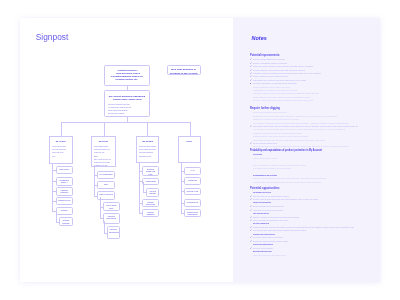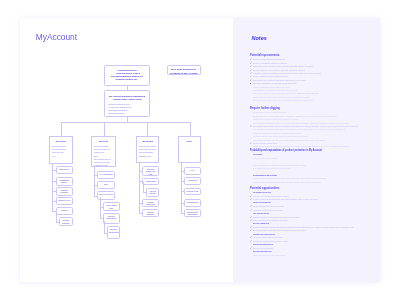--- a/index.html
+++ b/index.html
@@ -41,21 +41,21 @@
   .nl .bu{position:absolute;left:0;top:0;}
   .nl .bu.check{color:#6b5fe6;font-size:2.6px;line-height:3.4px;font-weight:bold;}
   .nl .bu.dot{left:.2px;top:1.1px;width:1.2px;height:1.2px;border-radius:50%;background:#6b5fe6;}
 </style>
 </head>
 <body>
 
 <div id="stage">
   <div id="card">
     <div id="left">
-      <div class="title">MyAccount</div>
+      <div class="title">Signpost</div>
       <div id="map">
           <div class="bx r4" style="left: 84px; top: 46.5px; width: 46px; height: 21.5px; font-size: 1.9px; padding: 3.1px 2px 0px;">
             <div class="bl h" style="text-align:center"><span style="transform-origin: center top; transform: scaleX(0.873124);">Personalised homepage?</span></div>
             <div class="bl h" style="text-align:center"><span style="transform-origin: center top; transform: scaleX(1.09589);">- show previously viewed</span></div>
             <div class="bl h" style="text-align:center"><span style="transform-origin: center top; transform: scaleX(1.26646);">recommendations based on</span></div>
             <div class="bl h" style="text-align:center"><span style="transform-origin: center top; transform: scaleX(1.29174);">viewing history etc</span></div>
           </div>
           <div class="bx r4" style="left: 84px; top: 72px; width: 46px; height: 27px; font-size: 1.9px; padding: 3.8px 3px 0px;">
             <div class="bl h" style="text-align:center"><span style="transform-origin: center top; transform: scaleX(1.21634);">MyAccount summary/ dashboard</span></div>
             <div class="bl h" style="text-align:center"><span style="transform-origin: center top; transform: scaleX(1.0829);">(landing home) / Mobile menu</span></div>

